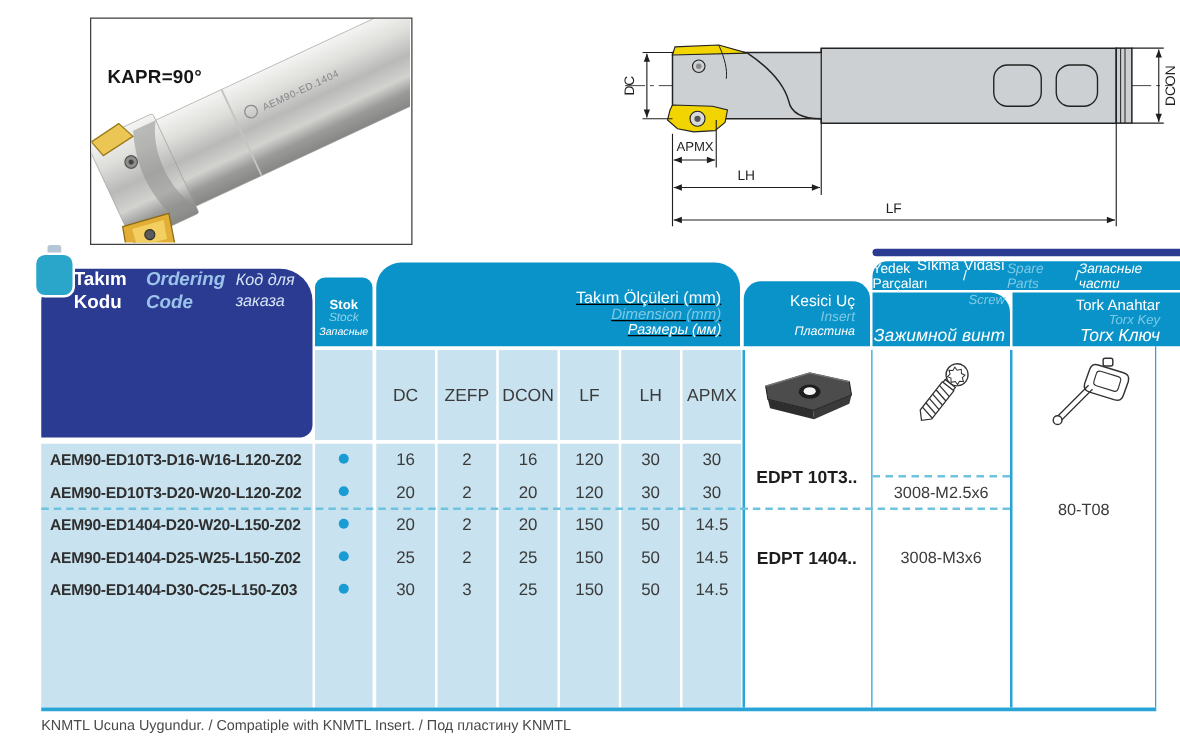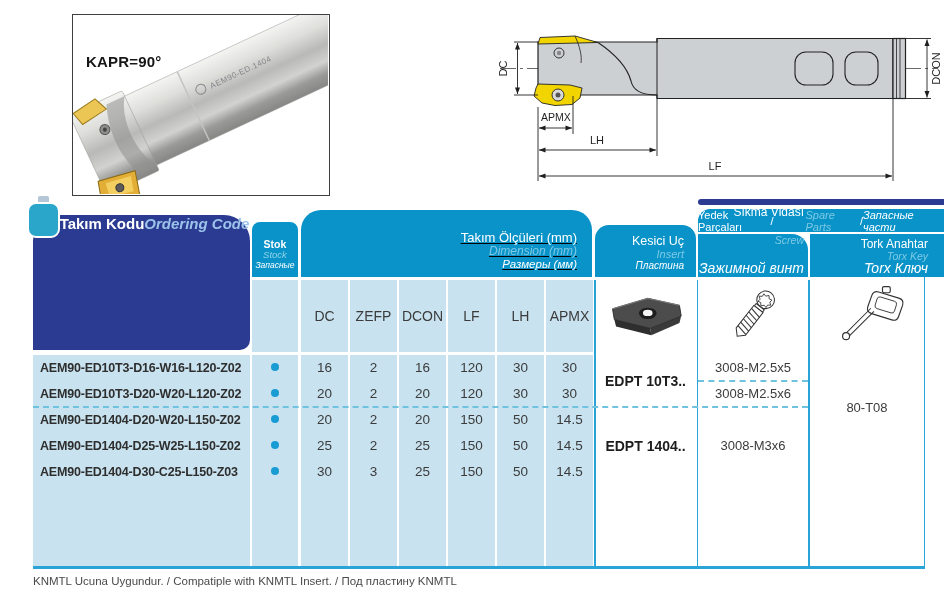--- a/index.html
+++ b/index.html
@@ -180,20 +180,21 @@
     <line x1="69" y1="176" x2="422" y2="176" stroke="#1f1f1f" stroke-width="0.9" marker-start="url(#ah)" marker-end="url(#ah)"></line>
     <text x="245" y="170" font-size="11" fill="#1f1f1f" text-anchor="middle">LF</text>
   </svg>
 
   <div class="abs tab-top"></div>
   <div class="abs tab-main"></div>
 
   <div class="abs navy-block">
     <div class="navy-l1">Takım Kodu</div>
     <div class="navy-l2">Ordering Code</div>
+    <div class="navy-l3">Код для заказа</div>
   </div>
 
   <div class="abs teal stok-header">
     <div class="stok-l1">Stok</div>
     <div class="stok-l2">Stock</div>
     <div class="stok-l3">Запасные</div>
   </div>
 
   <div class="abs teal dim-band">
     <div class="hdr-l1">Takım Ölçüleri (mm)</div>
@@ -333,21 +334,20 @@
   <div class="abs rowcell col-dc r5">30</div>
   <div class="abs rowcell col-zefp r5">3</div>
   <div class="abs rowcell col-dcon r5">25</div>
   <div class="abs rowcell col-lf r5">150</div>
   <div class="abs rowcell col-lh r5">50</div>
   <div class="abs rowcell col-apmx r5">14.5</div>
 
   <div class="abs group-cell" style="left:595px;top:355px;width:101px;height:52px;">EDPT 10T3..</div>
   <div class="abs group-cell" style="left:595px;top:407px;width:101px;height:78px;">EDPT 1404..</div>
 
-  <div class="abs screw-val" style="left:698px;top:355px;width:110px;">3008-M2.5x5</div>
   <div class="abs screw-val" style="left:698px;top:381px;width:110px;">3008-M2.5x6</div>
   <div class="abs screw-val" style="left:698px;top:407px;width:110px;height:78px;line-height:78px;">3008-M3x6</div>
 
   <div class="abs screw-val" style="left:810px;top:355px;width:114px;height:106px;line-height:106px;">80-T08</div>
 
   <div class="abs footer-note">KNMTL Ucuna Uygundur. / Compatiple with KNMTL Insert. / Под пластину KNMTL</div>
 
 </div>
 
 </body></html>

